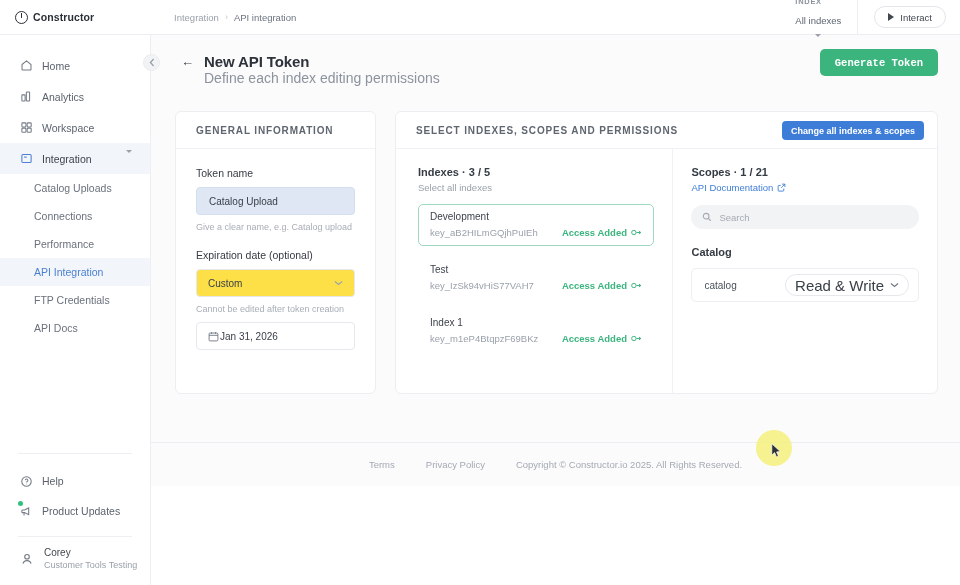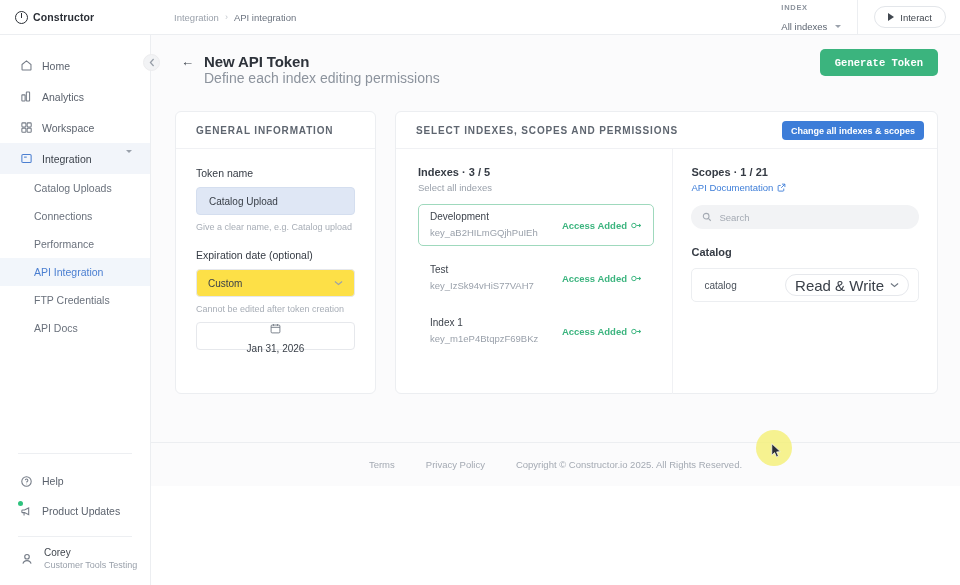--- a/index.html
+++ b/index.html
@@ -38,21 +38,21 @@
   .bc-item.current { color: #6d7581; }
 
   .topbar-right {
     margin-left: auto; display: flex; align-items: center; height: 35px;
   }
   .index-select {
     padding: 0 12px 0 0; display:flex; flex-direction: column; justify-content:center;
     height: 35px; border-right: 1px solid #eceef1; padding-right: 16px;
   }
   .index-label { font-size: 7.5px; letter-spacing: .7px; color:#8b929c; font-weight:600; }
-  .index-value-row { display:flex; align-items:center; gap: 8px; margin-top: 9px; }
+  .index-value-row { display:flex; align-items:center; gap: 8px; margin-top: 9px; flex-direction: column; }
   .index-value { font-size: 9.5px; color:#5d6571; }
   .caret-down {
     width:0;height:0;border-left:3.2px solid transparent;border-right:3.2px solid transparent;
     border-top:3.6px solid #9aa1ab;
   }
   .interact-btn {
     margin-left: 16px; margin-right: 14px;
     height: 22px; padding: 0 13px; border:1px solid #e3e6ea; border-radius: 11px;
     background:#fff; display:flex; align-items:center; gap:6px;
     font-size: 9.5px; color:#41474f; cursor:pointer;
@@ -151,43 +151,43 @@
   }
   .hint { font-size: 9px; color:#a8aeb7; margin-top: 7px; }
   .select-input {
     margin-top: 8px; height: 28px; border-radius: 4px; background:#fde047;
     border: 1px solid #e6e8ec; display:flex; align-items:center; padding: 0 11px;
     font-size: 10px; color:#3a4049; cursor:pointer;
   }
   .select-input .chev-s { margin-left:auto; color:#9aa1ab; font-size: 9px; }
   .date-input {
     margin-top: 8px; height: 28px; border-radius: 4px; background:#fff;
-    border: 1px solid #e6e8ec; display:flex; align-items:center; gap: 9px;
-    padding: 0 11px; font-size: 10px; color:#3a4049; cursor:pointer;flex-direction:column;
+    border: 1px solid #e6e8ec; display:flex; align-items:center; gap: 1px;
+    padding: 0 11px; font-size: 10px; color:#3a4049; cursor:pointer;
   }
   .mt18 { margin-top: 17px; }
 
   
   .sel-body { display:flex; height: 245px; }
   .col-indexes { width: 278px; padding: 17px 0 0 22px; border-right:1px solid #f0f1f4; height:245px; }
   .col-scopes { width: 264px; padding: 17px 18px 0 18px; }
   .col-title { font-size: 11px; font-weight: 700; color:#353b44; }
   .col-sub { font-size: 9.5px; color:#9aa1ab; margin-top: 4px; cursor:pointer; }
   .doc-link { font-size: 9.5px; color:#3d7dd8; margin-top: 4px; display:flex; align-items:center; gap:4px; cursor:pointer; }
 
   .index-item {
     margin-top: 11px; width: 236px; height: 42px; border-radius: 5px;
     padding: 6px 11px 0 11px; cursor:pointer; position:relative;
     border: 1px solid transparent;
   }
   .index-item.selected { border:1px solid #9fd9bd; background:#fff; }
   .idx-name { font-size: 10px; color:#3d434c; }
   .idx-key { font-size: 9.5px; color:#9aa1ab; margin-top: 5px; }
   .access-added {
-    position:absolute; right: 11px; bottom: 14px;
+    position:absolute; right: 11px; bottom: 7px;
     font-size: 9.5px; font-weight: 700; color:#3bb47e;
     display:flex; align-items:center; gap: 4px;
   }
 
   .search-box {
     margin-top: 12px; height: 24px; border-radius: 12px; background:#f2f3f5;
     display:flex; align-items:center; gap:7px; padding: 0 11px;
     font-size: 9.5px; color:#a4aab3; cursor:text;
   }
   .scope-group-title { font-size: 11px; font-weight:700; color:#353b44; margin-top: 17px; }

